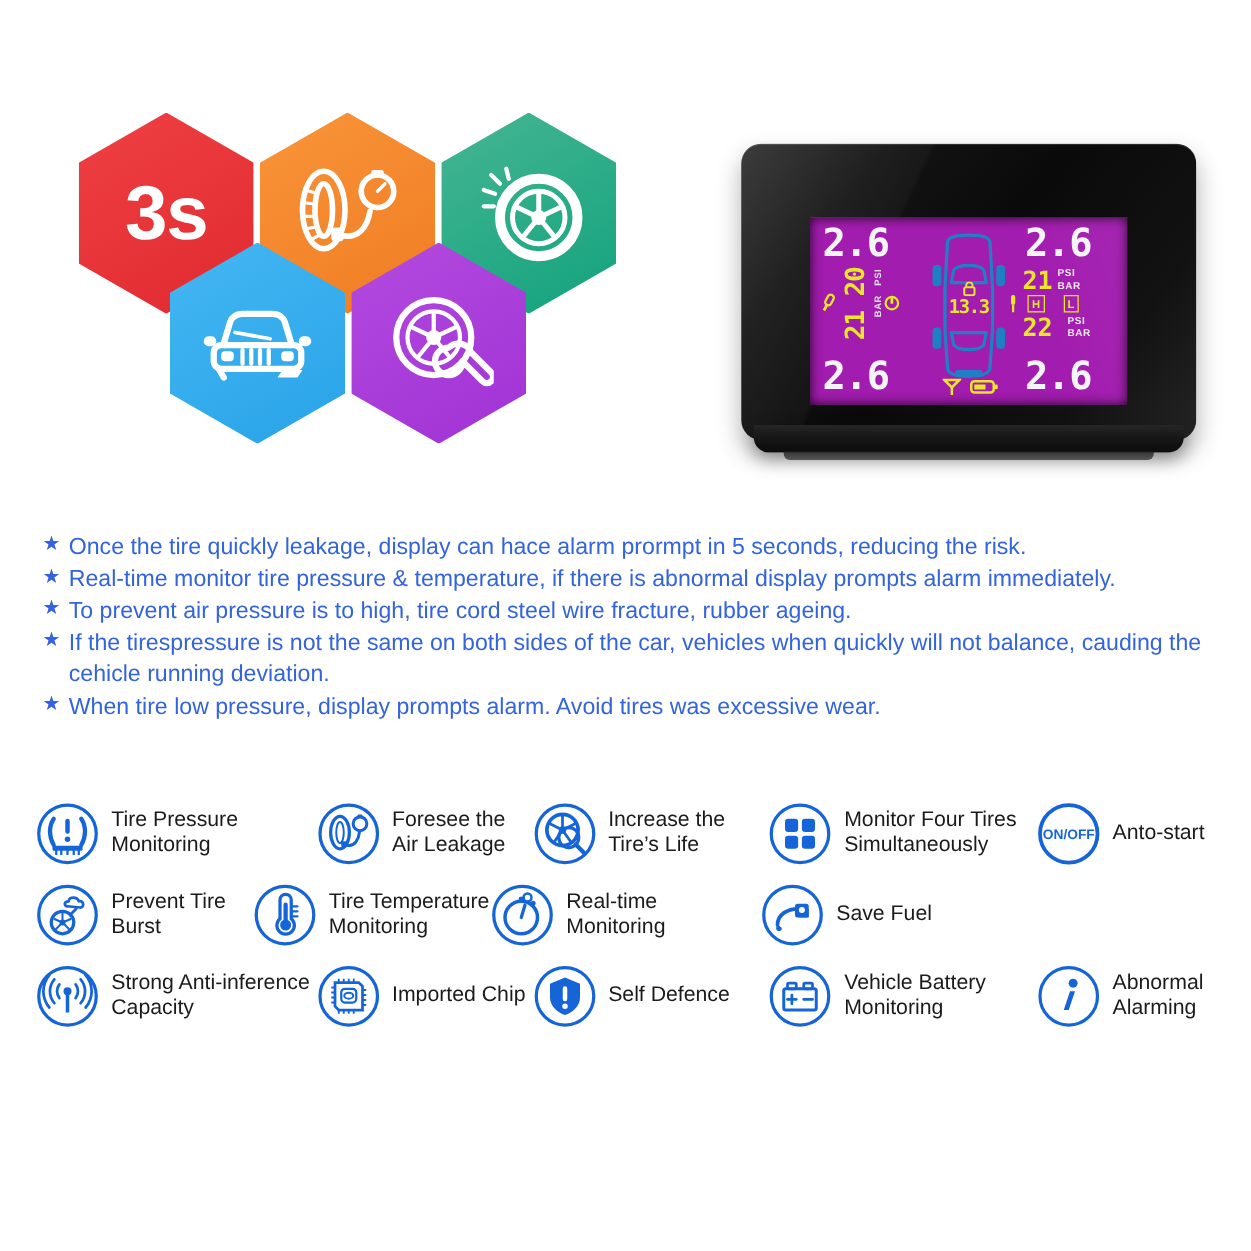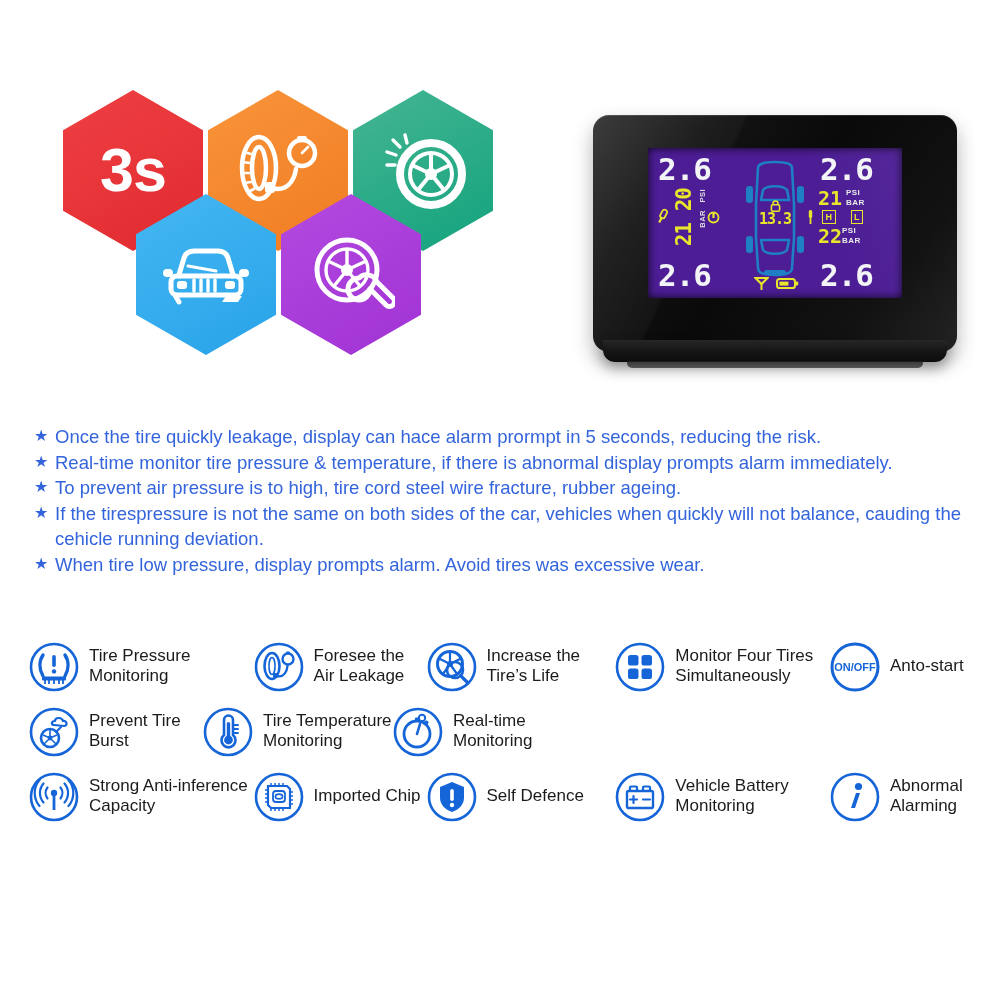--- a/index.html
+++ b/index.html
@@ -29,21 +29,21 @@
   #device-gloss{position:absolute;left:0;top:0;width:364px;height:237px;border-radius:16px;
        background:linear-gradient(115deg,rgba(255,255,255,.085) 0%,rgba(255,255,255,.03) 32%,
                   rgba(255,255,255,0) 33%,rgba(255,255,255,0) 100%);pointer-events:none;}
   #device-base{position:absolute;left:10px;top:225px;width:344px;height:22px;border-radius:0 0 12px 12px;
        background:linear-gradient(180deg,#262626 0%,#171717 45%,#0c0c0c 100%);
        box-shadow:0 6px 14px rgba(0,0,0,.35);}
   #device-foot{position:absolute;left:34px;top:246px;width:296px;height:7px;
        background:linear-gradient(180deg,#1d1d1d,#3a3a3a);border-radius:0 0 5px 5px;opacity:.8;}
 
   
-  #lcd{position:absolute;left:55px;top:33px;width:254px;height:150px;background:#4c1d95;
+  #lcd{position:absolute;left:55px;top:59px;width:254px;height:150px;background:#a21caf;
        box-shadow:inset 0 0 9px rgba(0,0,0,.85);overflow:hidden;}
   #lcd-sheen{position:absolute;right:0;top:0;width:110px;height:150px;
        background:linear-gradient(250deg,rgba(255,255,255,.045),rgba(255,255,255,0) 62%);}
 
   .seg{font-family:"DejaVu Sans Mono","Liberation Mono",monospace;
        color:#f2f4f5;font-weight:bold;letter-spacing:-1px;line-height:1;}
   .seg-big{font-size:31px;}
   .seg-y{color:#e9e52a;font-family:"DejaVu Sans Mono","Liberation Mono",monospace;
          font-weight:bold;line-height:1;}
   .unit{color:#e9e9ea;font-size:8px;font-family:"Liberation Sans",sans-serif;
@@ -242,21 +242,21 @@
           <span class="seg-y" style="font-size:20px;">21</span>
           <span class="unit">
             <span>PSI</span><br>
             <span>BAR</span>
           </span>
         </div>
         <div style="display:flex;align-items:center;gap:15px;margin:2px 0 2px 4px;">
           <span class="hl-box">H</span>
           <span class="hl-box">L</span>
         </div>
-        <div style="display:flex;align-items:center;gap:0;">
+        <div style="display:flex;align-items:center;gap:12px;">
           <span class="seg-y" style="font-size:20px;">22</span>
           <span class="unit">
             <span>PSI</span><br>
             <span>BAR</span>
           </span>
         </div>
       </div>
     </div>
 
     <svg id="car" viewBox="0 0 62 118">
@@ -448,20 +448,33 @@
           <circle cx="24" cy="27" r="13" fill="none" stroke="#1565d8" stroke-width="2.8"></circle>
           <line x1="24" y1="27" x2="27" y2="17" stroke="#1565d8" stroke-width="2.6" stroke-linecap="round"></line>
           <circle cx="29" cy="11" r="3.2" fill="none" stroke="#1565d8" stroke-width="2"></circle>
           <rect x="22" y="10.4" width="5" height="3" rx="1.2" fill="#1565d8"></rect>
           <circle cx="33.5" cy="15.5" r="2" fill="#1565d8"></circle>
         </svg>
       </span>
       <span class="flabel">Real-time Monitoring</span>
     </div>
 
+    <div class="fcell fw4">
+      <span class="ficon">
+        <svg width="50" height="50" viewBox="0 0 50 50">
+          <circle cx="25" cy="25" r="23" fill="none" stroke="#1565d8" stroke-width="2.6"></circle>
+          <path d="M13 33 C13 24,22 20,29 20" fill="none" stroke="#1565d8" stroke-width="3" stroke-linecap="round"></path>
+          <rect x="27" y="16" width="11" height="11" rx="2" fill="#1565d8"></rect>
+          <path d="M27 20 L38 20 L38 27 L30 27 Z" fill="#1565d8"></path>
+          <circle cx="32.5" cy="21" r="2.4" fill="#fff"></circle>
+          <path d="M13 33 c-2.6 3.4 0 6, 2.6 4.4 c1.6 -1, 1 -2.8 -2.6 -4.4 z" fill="#1565d8"></path>
+        </svg>
+      </span>
+      <span class="flabel">Save Fuel</span>
+    </div>
   </div>
 
   <div class="frow">
     <div class="fcell fw0">
       <span class="ficon">
         <svg width="50" height="50" viewBox="0 0 50 50">
           <circle cx="25" cy="25" r="23" fill="none" stroke="#1565d8" stroke-width="2.6"></circle>
           <circle cx="25" cy="21" r="3.2" fill="#1565d8"></circle>
           <rect x="23.6" y="21" width="2.8" height="17" fill="#1565d8"></rect>
           <g fill="none" stroke="#1565d8" stroke-width="2.2" stroke-linecap="round">

